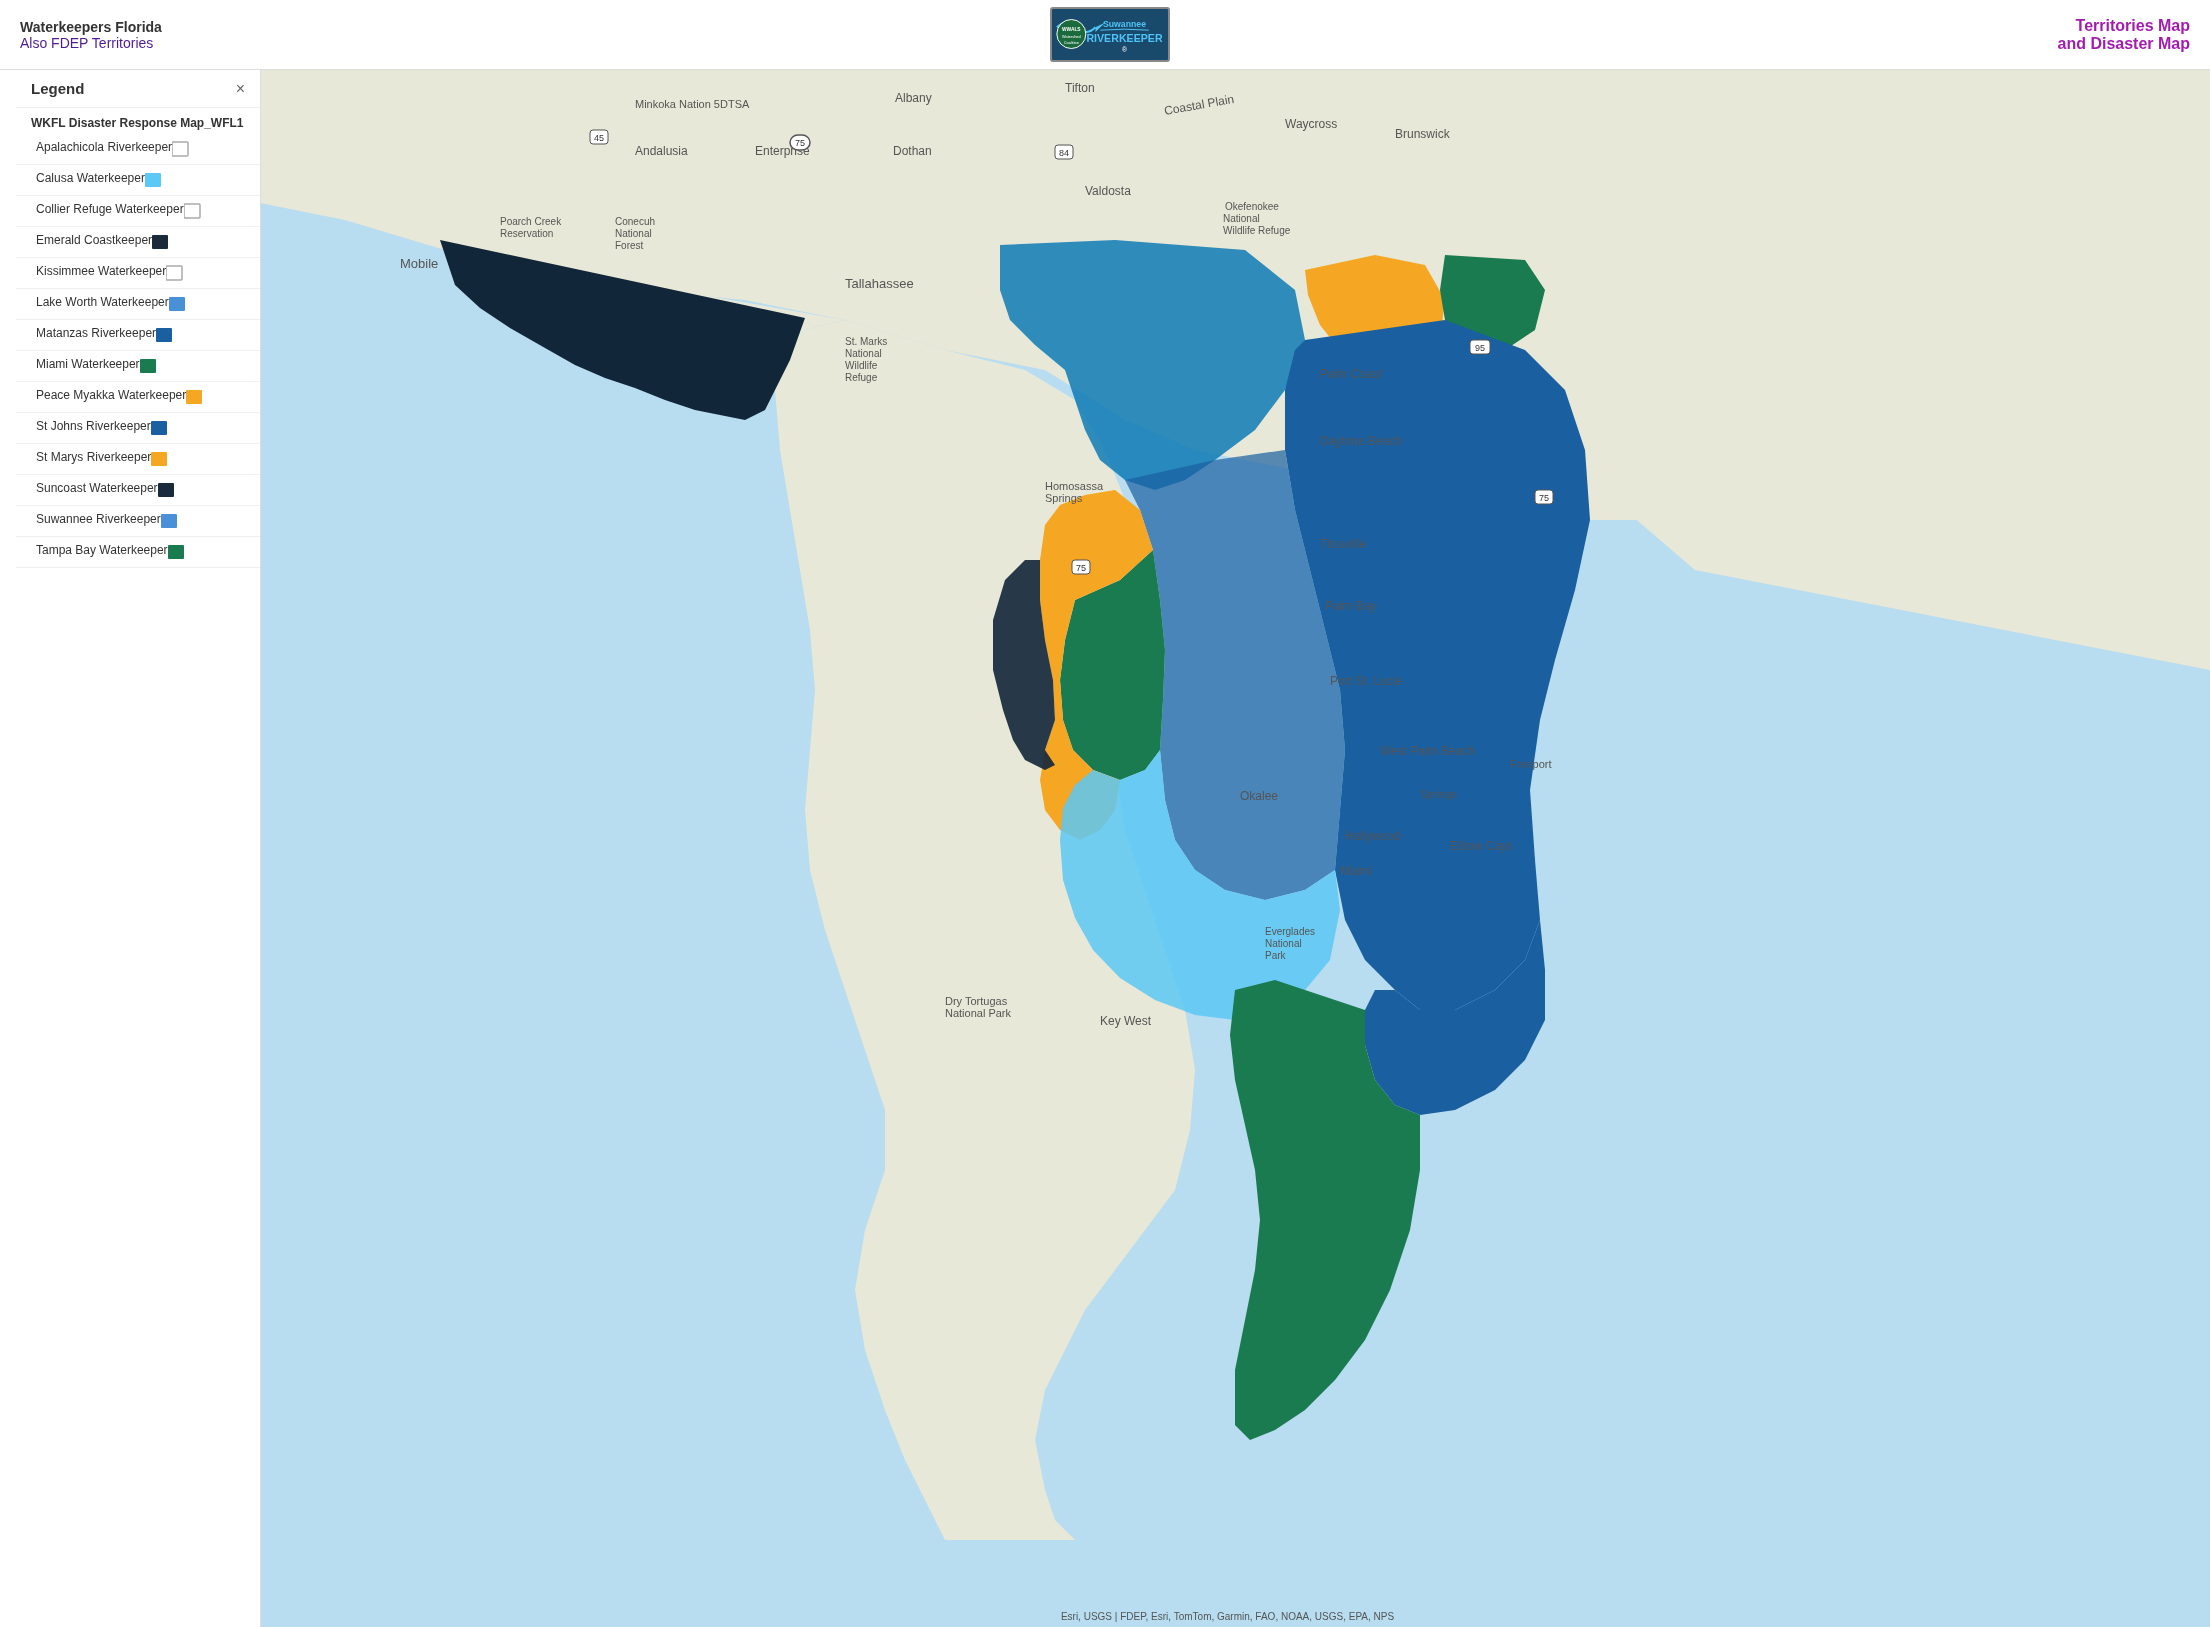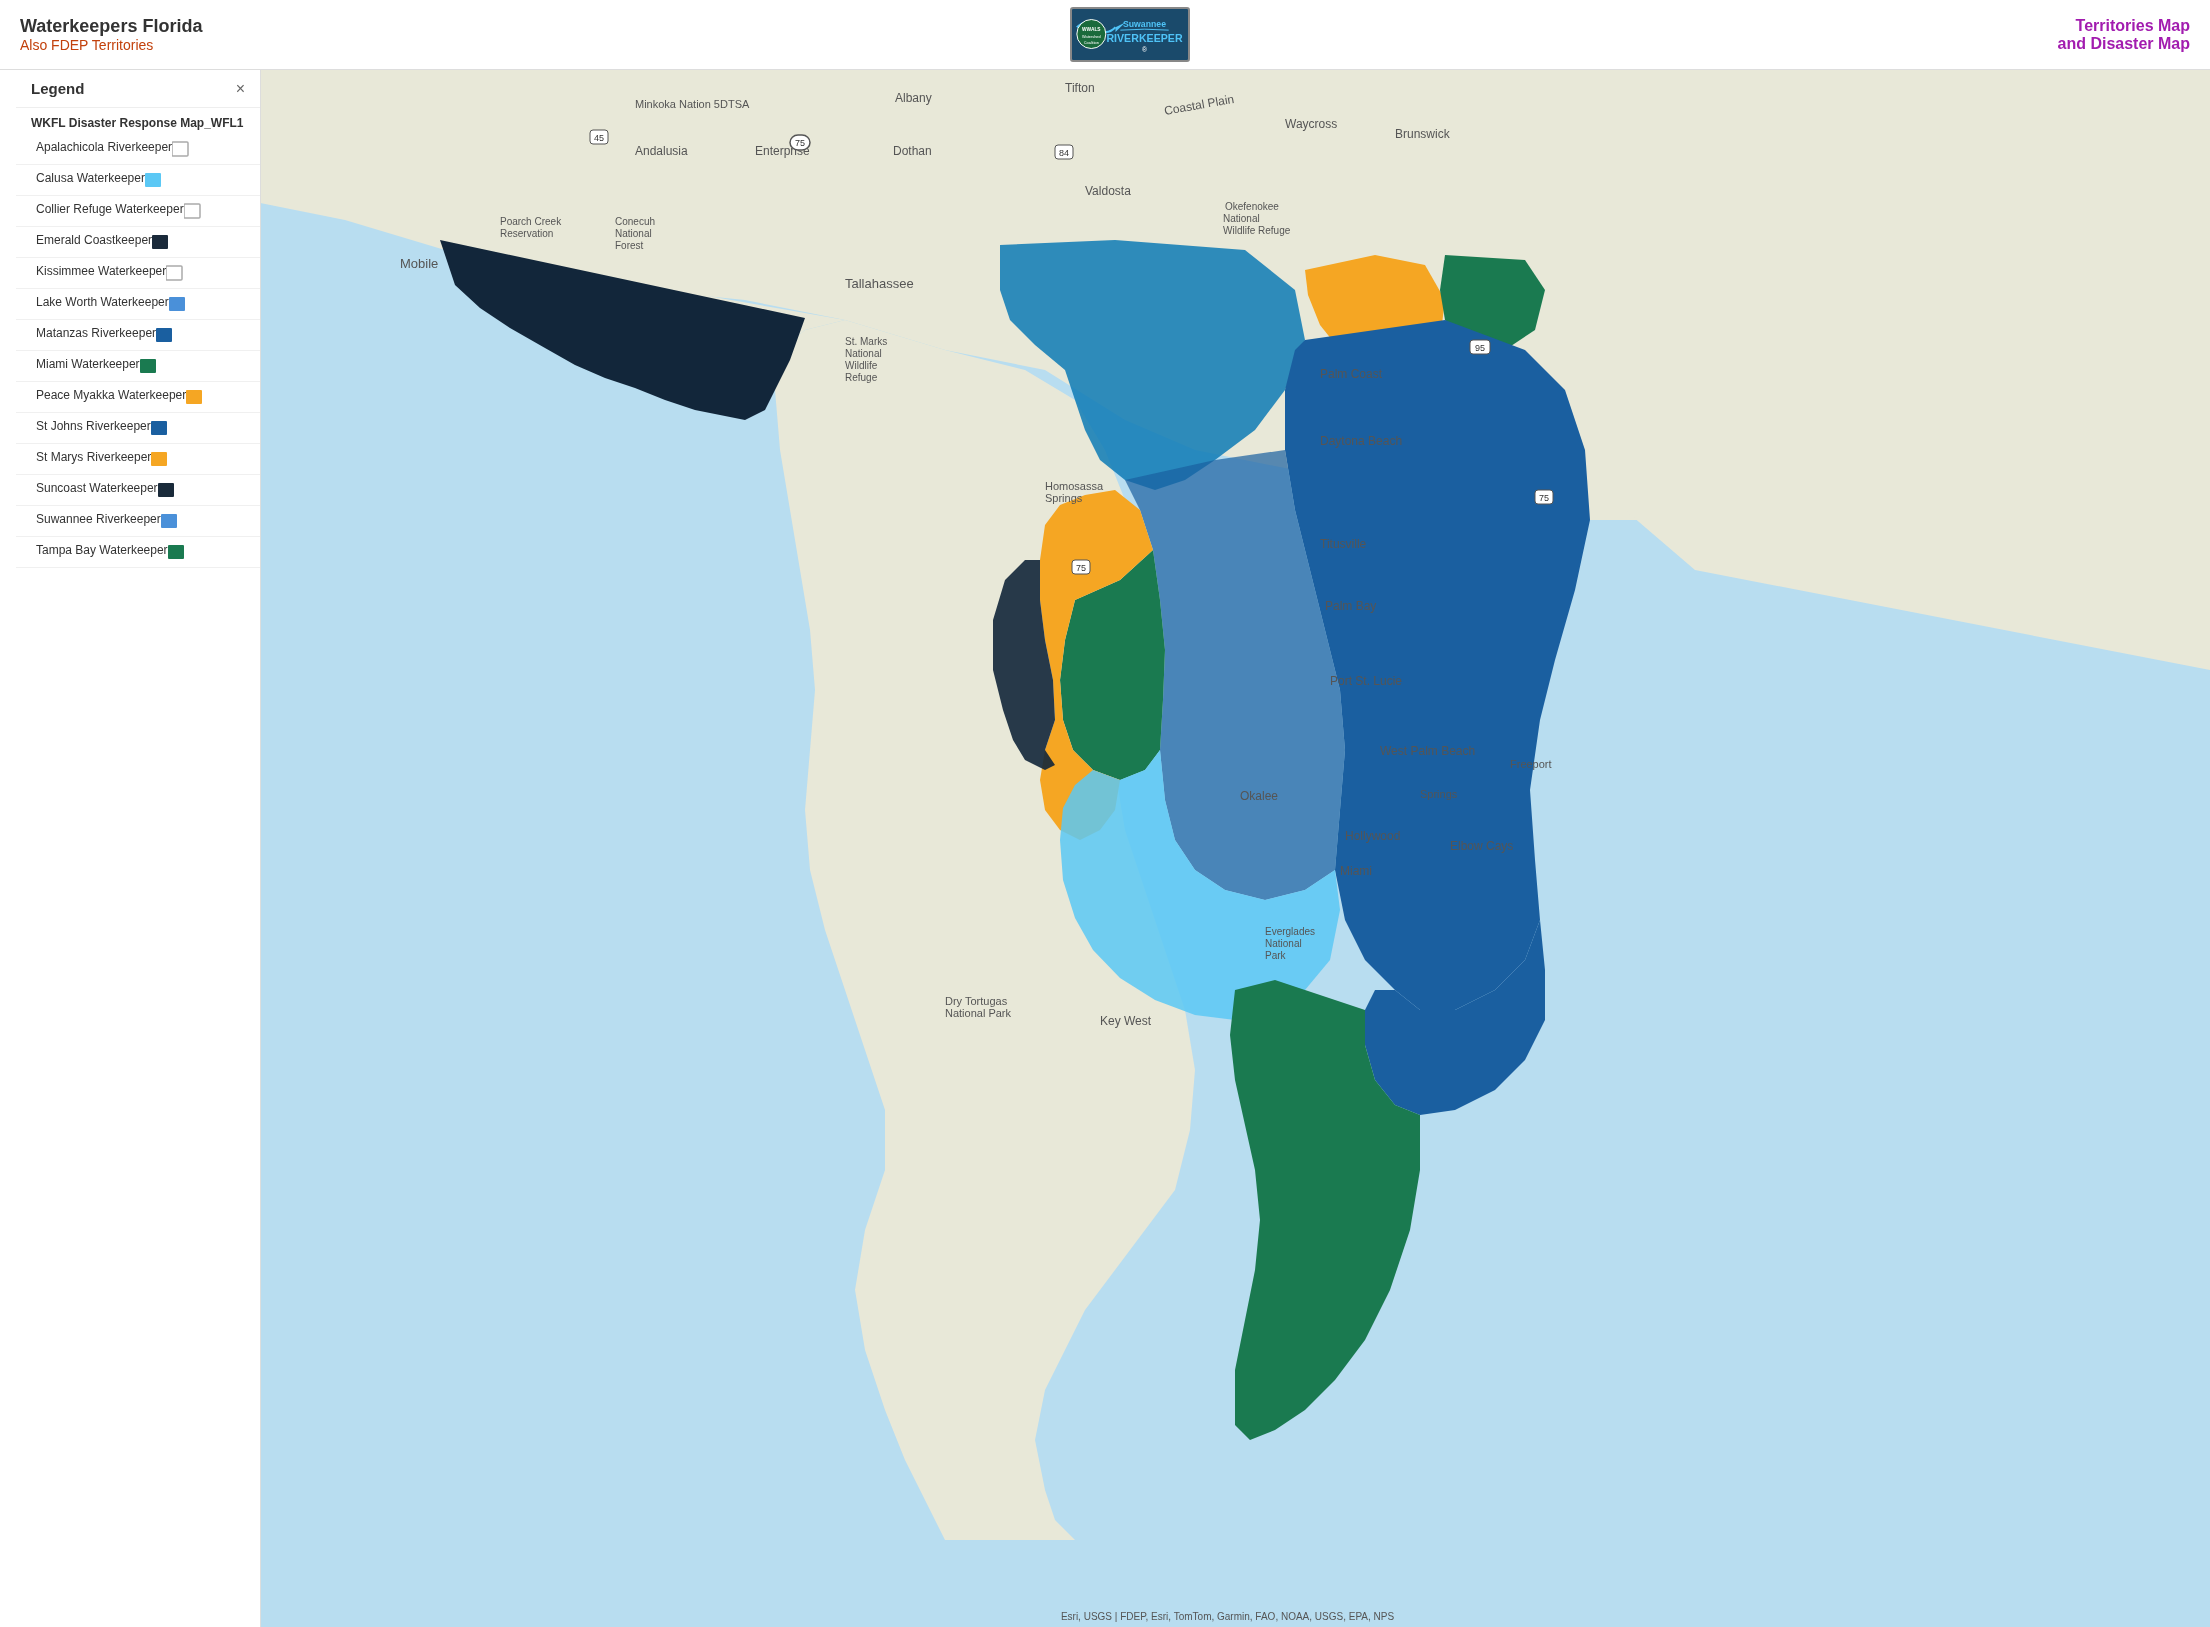--- a/index.html
+++ b/index.html
@@ -17,28 +17,28 @@
       z-index: 10;
       border-bottom: 1px solid #ddd;
     }
 
     #header-left {
       display: flex;
       flex-direction: column;
     }
 
     #header-title {
-      font-size: 18px;
+      font-size: 14px;
       font-weight: bold;
       color: #333;
     }
 
     #header-subtitle {
       font-size: 14px;
-      color: #c2410c;
+      color: #4c1d95;
     }
 
     #header-logo {
       display: flex;
       align-items: center;
       justify-content: center;
     }
 
     #header-logo-img {
       width: 120px;

